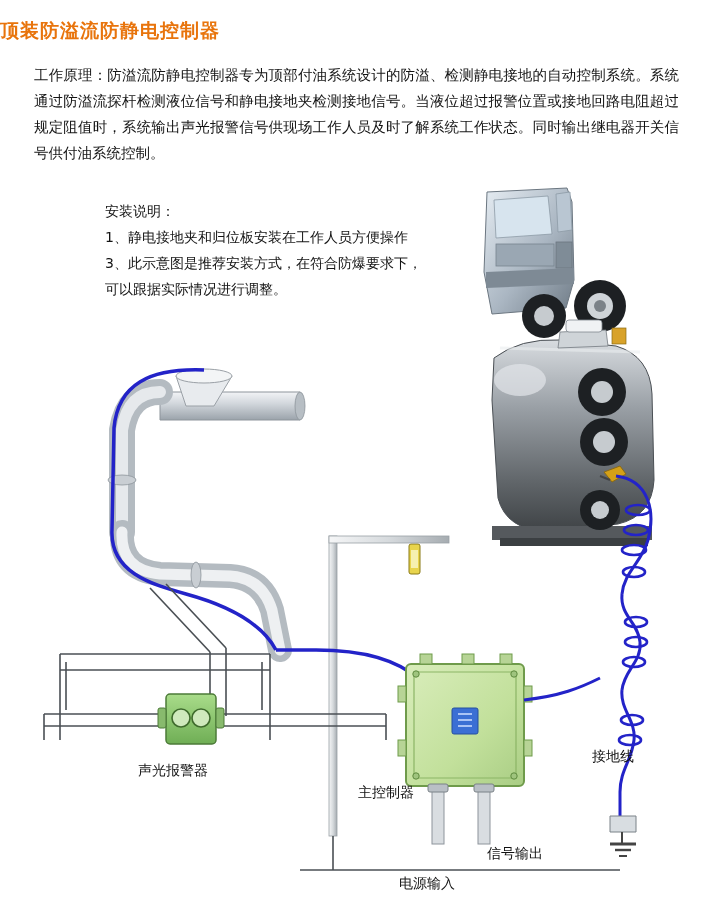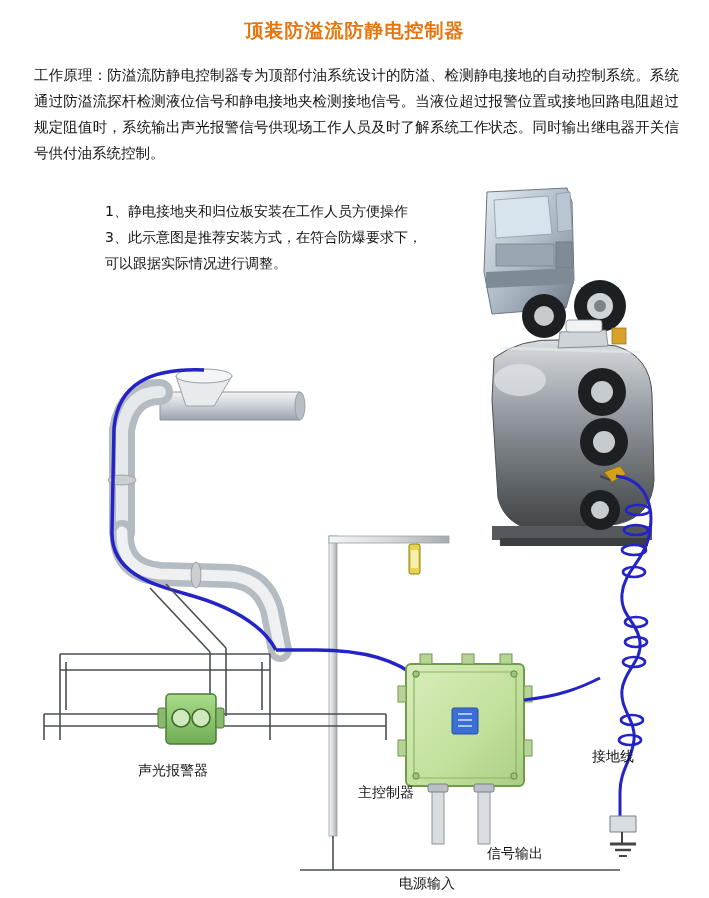--- a/index.html
+++ b/index.html
@@ -15,21 +15,21 @@
     color: #1a1a1a;
     overflow: hidden;
   }
 
   
   .title {
     position: absolute;
     top: 18px;
     left: 0;
     width: 709px;
-    text-align: center;
+    text-align: left;
     font-size: 19px;
     font-weight: bold;
     color: #e8740c;
     letter-spacing: 1px;
   }
 
   
   .intro {
     position: absolute;
     top: 62px;
@@ -77,20 +77,21 @@
   #cap-signal { top: 845px; left: 487px; text-align: center; }
 </style>
 </head>
 <body>
 
 <div class="title">顶装防溢流防静电控制器</div>
 
 <div class="intro">工作原理：防溢流防静电控制器专为顶部付油系统设计的防溢、检测静电接地的自动控制系统。系统通过防溢流探杆检测液位信号和静电接地夹检测接地信号。当液位超过报警位置或接地回路电阻超过规定阻值时，系统输出声光报警信号供现场工作人员及时了解系统工作状态。同时输出继电器开关信号供付油系统控制。</div>
 
 <div class="notes">
+  <div class="line">安装说明：</div>
   <div class="line">1、静电接地夹和归位板安装在工作人员方便操作</div>
   <div class="line">3、此示意图是推荐安装方式，在符合防爆要求下，</div>
   <div class="line">可以跟据实际情况进行调整。</div>
 </div>
 
 <div class="diagram">
 <svg width="709" height="718" viewBox="0 0 709 718" xmlns="http://www.w3.org/2000/svg">
   <defs>
     <linearGradient id="tankGrad" x1="0" y1="0" x2="0" y2="1">
       <stop offset="0%" stop-color="#d8dce0"></stop>

